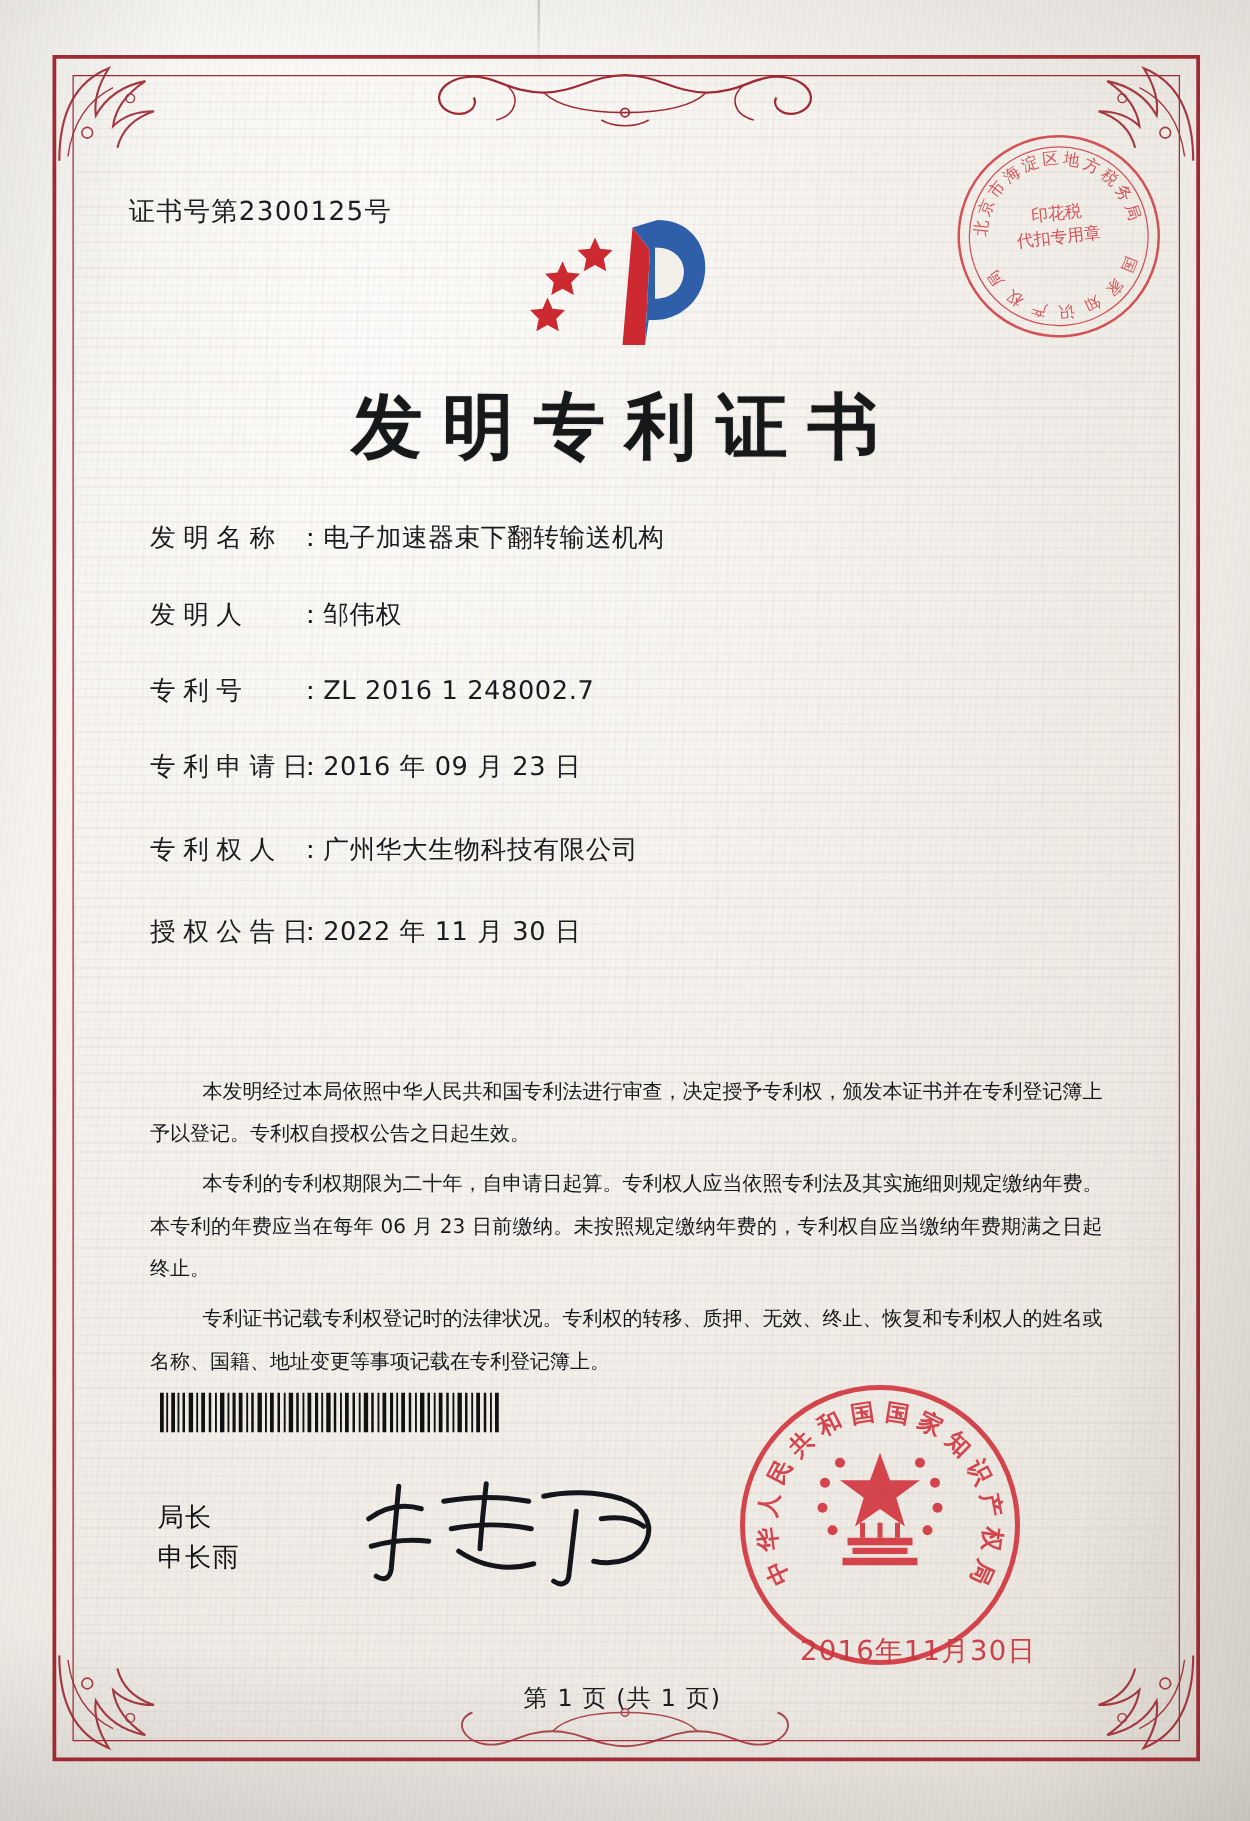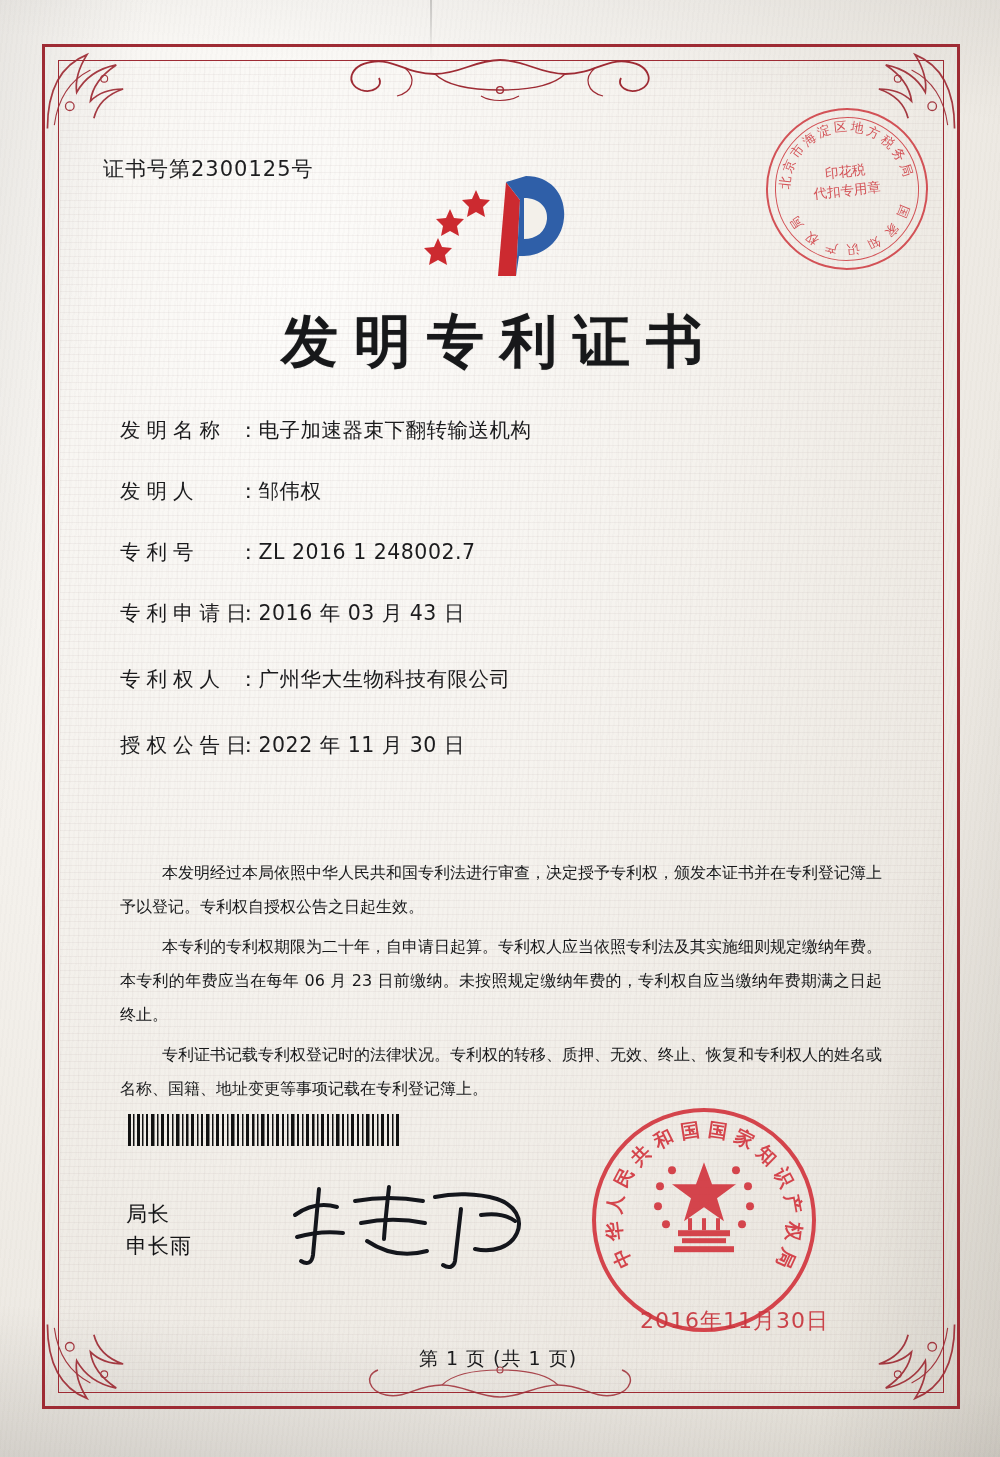--- a/index.html
+++ b/index.html
@@ -385,21 +385,21 @@
       <span class="field-value">邹伟权</span>
     </div>
     <div class="field-row">
       <span class="field-label">专利号</span>
       <span class="colon">：</span>
       <span class="field-value">ZL 2016 1 248002.7</span>
     </div>
     <div class="field-row gap-big">
       <span class="field-label">专利申请日</span>
       <span class="colon">：</span>
-      <span class="field-value">2016 年 03 月 43 日</span>
+      <span class="field-value">2016 年 09 月 23 日</span>
     </div>
     <div class="field-row gap-big">
       <span class="field-label">专利权人</span>
       <span class="colon">：</span>
       <span class="field-value">广州华大生物科技有限公司</span>
     </div>
     <div class="field-row">
       <span class="field-label">授权公告日</span>
       <span class="colon">：</span>
       <span class="field-value">2022 年 11 月 30 日</span>

